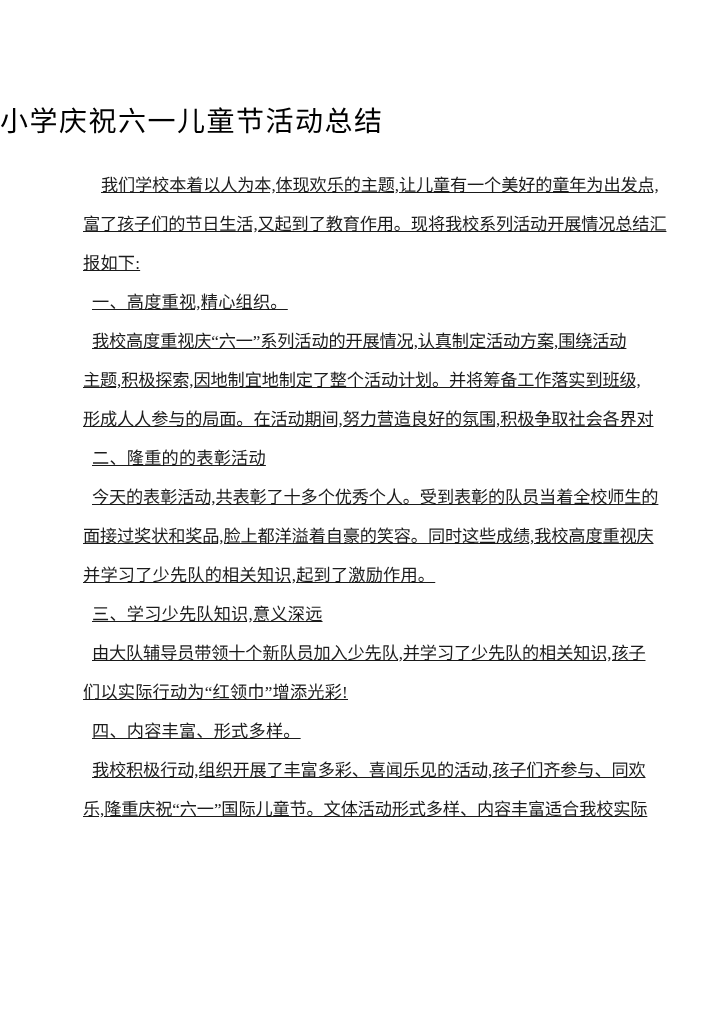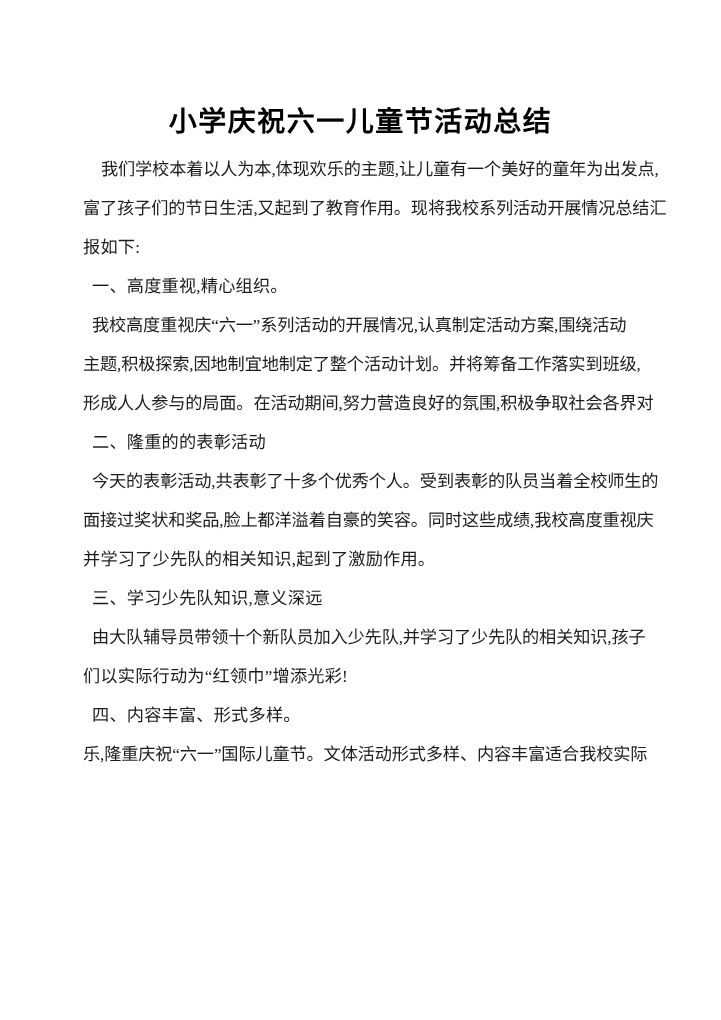--- a/index.html
+++ b/index.html
@@ -19,34 +19,34 @@
     height: 1020px;
     background: #ffffff;
     overflow: hidden;
     box-sizing: border-box;
   }
   .doc-title {
     position: absolute;
     top: 86px;
     left: 0;
     width: 721px;
-    text-align: center;
     font-family: "Liberation Sans", "DejaVu Sans", sans-serif;
     font-size: 28px;
     line-height: 34px;
-    font-weight: 700;
+    font-weight: 400;
     letter-spacing: 1.5px;
     color: #000000;
     white-space: nowrap;
   }
   .body-block {
     position: absolute;
-    top: 150px;
+    top: 166px;
     left: 83px;
     width: 558px;
+    text-decoration: underline;
   }
   .doc-line {
     height: 39px;
     line-height: 39px;
     font-size: 17.2px;
     letter-spacing: 0.2px;
     color: #1c1c1c;
     white-space: nowrap;
     text-align: left;
   }
@@ -76,16 +76,17 @@
       <div class="doc-line tight">主题,积极探索,因地制宜地制定了整个活动计划。并将筹备工作落实到班级,</div>
       <div class="doc-line tight">形成人人参与的局面。在活动期间,努力营造良好的氛围,积极争取社会各界对</div>
       <div class="doc-line indent-1">二、隆重的的表彰活动</div>
       <div class="doc-line indent-1 tight">今天的表彰活动,共表彰了十多个优秀个人。受到表彰的队员当着全校师生的</div>
       <div class="doc-line tight">面接过奖状和奖品,脸上都洋溢着自豪的笑容。同时这些成绩,我校高度重视庆</div>
       <div class="doc-line">并学习了少先队的相关知识,起到了激励作用。</div>
       <div class="doc-line indent-1">三、学习少先队知识,意义深远</div>
       <div class="doc-line indent-1 tight">由大队辅导员带领十个新队员加入少先队,并学习了少先队的相关知识,孩子</div>
       <div class="doc-line">们以实际行动为“红领巾”增添光彩!</div>
       <div class="doc-line indent-1">四、内容丰富、形式多样。</div>
+      <div class="doc-line indent-1 tight">我校积极行动,组织开展了丰富多彩、喜闻乐见的活动,孩子们齐参与、同欢</div>
       <div class="doc-line tight">乐,隆重庆祝“六一”国际儿童节。文体活动形式多样、内容丰富适合我校实际</div>
     </div>
 
 </div>
 
 </body></html>

